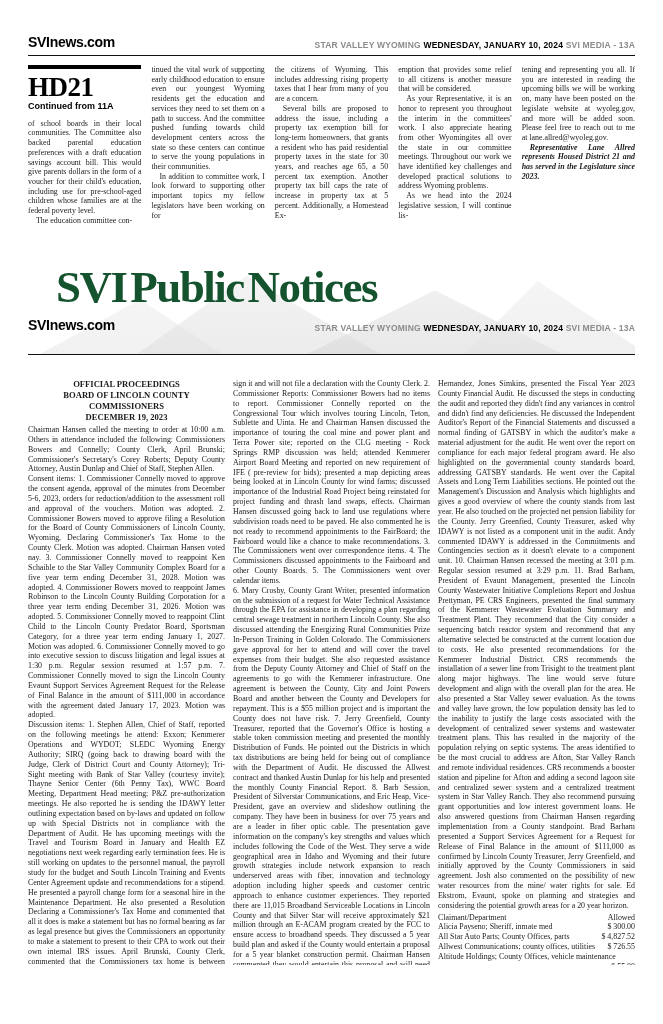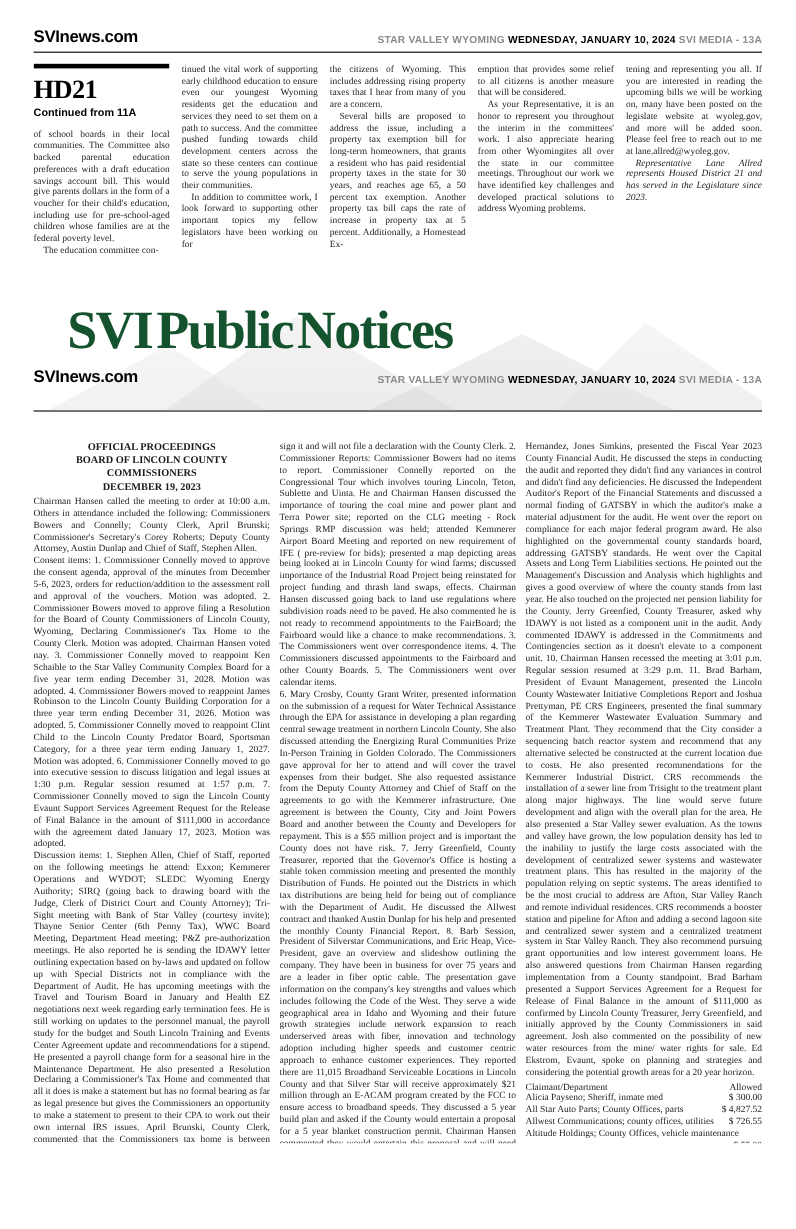--- a/index.html
+++ b/index.html
@@ -1,37 +1,37 @@
 <!DOCTYPE html>
 <html><head>
 <meta charset="utf-8">
 <style>
   * { margin:0; padding:0; box-sizing:border-box; }
   body { background:#ffffff; }
   .page {
-    width:663px; height:953px; margin:0 auto; background:#ffffff;
+    width:663px; height:953px; margin:12px auto; background:#ffffff;
     padding:22px 28px 8px 28px; position:relative; overflow:hidden;
     font-family:"Liberation Serif", serif; color:#1a1a1a;
   }
   
   .hdr-row { display:flex; justify-content:space-between; align-items:flex-end;
     border-bottom:1.5px solid #111; padding-bottom:5px; }
   .site-logo { font-family:"Liberation Sans", sans-serif; font-weight:bold;
     font-size:14px; letter-spacing:-0.3px; color:#000; }
   .dateline { font-family:"Liberation Sans", sans-serif; font-size:8.5px;
     letter-spacing:0.2px; color:#8b8b8b; font-weight:bold;padding-left:40px; }
   .dateline .dl-date { color:#000; }
   
   .article { display:flex; gap:10px; margin-top:9px; height:192px; overflow:hidden; }
   .acol { flex:1 1 0; font-size:7.9px; line-height:9.7px; text-align:justify; }
   .acol p { margin:0; }
   .acol p.ind { text-indent:8px; }
-  .acol p.italic { font-style:italic; font-weight:normal; text-indent:8px; }
+  .acol p.italic { font-style:italic; font-weight:bold; text-indent:8px; }
   .headline-block { border-top:4px solid #000; padding-top:4px; margin-bottom:7px; }
-  .headline { font-size:22px; font-weight:bold; letter-spacing:-0.5px;
+  .headline { font-size:27px; font-weight:bold; letter-spacing:-0.5px;
     font-family:"Liberation Serif", serif; color:#000; line-height:28px; }
   .continued-from { font-family:"Liberation Sans", sans-serif; font-weight:bold;
     font-size:9px; margin-top:1px; color:#000; }
   
   .masthead { position:relative; margin-top:6px; height:92px;
     border-bottom:1.5px solid #111; overflow:hidden; }
   .mountain { position:absolute; bottom:0; opacity:0.55; }
   .m1 { left:18%; width:40%; height:86%; background:#d7d7d7;
     clip-path:polygon(45% 0, 100% 100%, 0 100%); }
   .m2 { left:46%; width:42%; height:70%; background:#cfcfcf;
@@ -86,20 +86,21 @@
       <p>tinued the vital work of supporting early childhood education to ensure even our youngest Wyoming residents get the education and services they need to set them on a path to success. And the committee pushed funding towards child development centers across the state so these centers can continue to serve the young populations in their communities.</p>
       <p class="ind">In addition to committee work, I look forward to supporting other important topics my fellow legislators have been working on for</p>
     </div>
     <div class="acol">
       <p>the citizens of Wyoming.  This includes addressing rising property taxes that I hear from many of you are a concern.</p>
       <p class="ind">Several bills are proposed to address the issue, including a property tax exemption bill for long-term homeowners, that grants a resident who has paid residential property taxes in the state for 30 years, and reaches age 65, a 50 percent tax exemption.  Another property tax bill caps the rate of increase in property tax at 5 percent.  Additionally, a Homestead Ex-</p>
     </div>
     <div class="acol">
       <p>emption that provides some relief to all citizens is another measure that will be considered.</p>
       <p class="ind">As your Representative, it is an honor to represent you throughout the interim in the committees' work.  I also appreciate hearing from other Wyomingites all over the state in our committee meetings.  Throughout our work we have identified key challenges and developed practical solutions to address Wyoming problems.</p>
+      <p class="ind">As we head into the 2024 legislative session, I will continue lis-</p>
     </div>
     <div class="acol">
       <p>tening and representing you all. If you are interested in reading the upcoming bills we will be working on, many have been posted on the legislate website at wyoleg.gov, and more will be added soon. Please feel free to reach out to me at lane.allred@wyoleg.gov.</p>
       <p class="italic">Representative Lane Allred represents Housed District 21 and has served in the Legislature since 2023.</p>
     </div>
   </div>
 
   <div class="masthead">
     <div class="mountain m3"></div>
     <div class="mountain m1"></div>

